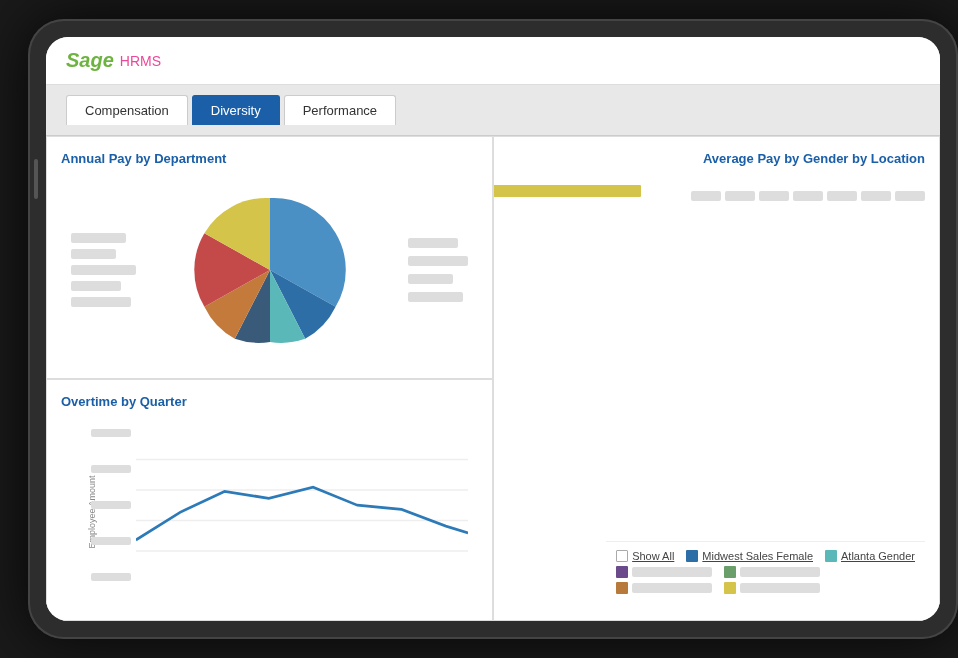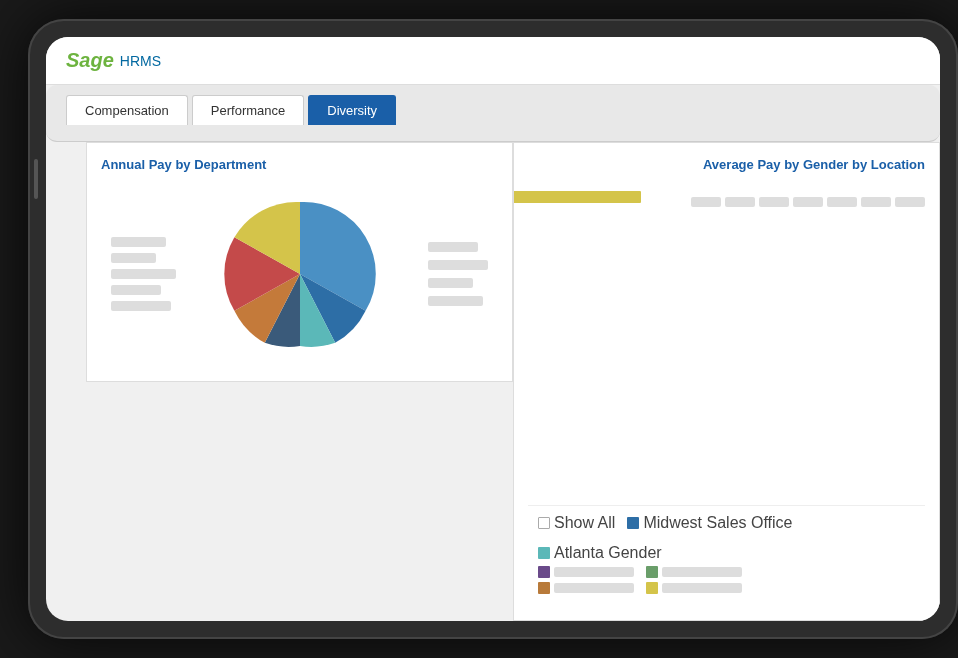--- a/index.html
+++ b/index.html
@@ -55,34 +55,33 @@
     }
 
     .logo-sage {
       color: #6db33f;
       font-size: 20px;
       font-weight: bold;
       font-style: italic;
     }
 
     .logo-hrms {
-      color: #0369a1;
+      color: #ec4899;
       font-size: 14px;
       margin-left: 6px;
       font-weight: normal;
     }
 
     
     .tabs-bar {
       background: #e8e8e8;
-      padding: 10px 20px 16px 20px;
+      padding: 10px 20px 10px 20px;
       display: flex;
       gap: 4px;
       border-bottom: 1px solid #ccc;
-      border-radius: 11px;
     }
 
     .tab {
       padding: 7px 18px;
       font-size: 13px;
       cursor: pointer;
       border-radius: 3px 3px 0 0;
       border: 1px solid #ccc;
       border-bottom: none;
     }
@@ -99,21 +98,20 @@
     }
 
     
     .dashboard {
       display: grid;
       grid-template-columns: 1fr 1fr;
       grid-template-rows: 1fr 1fr;
       gap: 0;
       flex: 1;
       overflow: hidden;
-      padding-left: 40px;
     }
 
     .chart-card {
       background: white;
       border: 1px solid #ddd;
       padding: 14px;
       overflow: hidden;
       position: relative;
     }
 
@@ -253,21 +251,22 @@
 
     .legend-swatch-empty {
       width: 12px;
       height: 12px;
       border: 1px solid #aaa;
       border-radius: 1px;
     }
 
     .legend-text {
       color: #444;
-      font-size: 16px;
+      font-size: 11px;
+      text-decoration: underline;
     }
 
     .legend-placeholder {
       width: 80px;
       height: 10px;
       background: #ddd;
       border-radius: 2px;
     }
 
     
@@ -293,22 +292,22 @@
 <div class="tablet-frame">
   <div class="tablet-screen">
 
     <div class="header">
       <span class="logo-sage">Sage</span>
       <span class="logo-hrms">HRMS</span>
     </div>
 
     <div class="tabs-bar">
       <div class="tab tab-inactive">Compensation</div>
+      <div class="tab tab-active">Diversity</div>
       <div class="tab tab-inactive">Performance</div>
-      <div class="tab tab-active">Diversity</div>
     </div>
 
     <div class="dashboard">
 
       <div class="chart-card pie-card">
         <div class="chart-title">Annual Pay by Department</div>
         <div class="pie-area">
 
           <div class="pie-legend">
             <div class="legend-item-bar" style="width:55px"></div>
@@ -404,21 +403,21 @@
         </div>
 
         <div class="legend-area">
           <div class="legend-row">
             <div class="legend-entry">
               <div class="legend-swatch-empty"></div>
               <span class="legend-text">Show All</span>
             </div>
             <div class="legend-entry">
               <div class="legend-swatch" style="background:#2d6ea6;"></div>
-              <span class="legend-text">Midwest Sales Office</span>
+              <span class="legend-text">Midwest Sales Female</span>
             </div>
             <div class="legend-entry">
               <div class="legend-swatch" style="background:#5bb8b8;"></div>
               <span class="legend-text">Atlanta Gender</span>
             </div>
           </div>
           <div class="legend-row">
             <div class="legend-entry">
               <div class="legend-swatch" style="background:#6a4a8a;"></div>
               <div class="legend-placeholder"></div>
@@ -434,16 +433,40 @@
               <div class="legend-placeholder"></div>
             </div>
             <div class="legend-entry">
               <div class="legend-swatch" style="background:#d4c44a;"></div>
               <div class="legend-placeholder"></div>
             </div>
           </div>
         </div>
       </div>
 
+      <div class="chart-card line-card">
+        <div class="chart-title">Overtime by Quarter</div>
+        <div class="line-chart-area">
+          <div class="y-axis-label">Employee Amount</div>
+
+          <div style="position:absolute; left:30px; top:10px; bottom:25px; display:flex; flex-direction:column; justify-content:space-between;">
+            <div style="width:40px;height:8px;background:#ddd;border-radius:2px;"></div>
+            <div style="width:40px;height:8px;background:#ddd;border-radius:2px;"></div>
+            <div style="width:40px;height:8px;background:#ddd;border-radius:2px;"></div>
+            <div style="width:40px;height:8px;background:#ddd;border-radius:2px;"></div>
+            <div style="width:40px;height:8px;background:#ddd;border-radius:2px;"></div>
+          </div>
+
+          <svg style="position:absolute; left:75px; right:10px; top:10px; bottom:25px; width:calc(100% - 85px); height:calc(100% - 35px);" viewBox="0 0 300 110" preserveAspectRatio="none">
+
+            <line x1="0" y1="22" x2="300" y2="22" stroke="#eee" stroke-width="1"></line>
+            <line x1="0" y1="44" x2="300" y2="44" stroke="#eee" stroke-width="1"></line>
+            <line x1="0" y1="66" x2="300" y2="66" stroke="#eee" stroke-width="1"></line>
+            <line x1="0" y1="88" x2="300" y2="88" stroke="#eee" stroke-width="1"></line>
+
+            <polyline points="0,80 40,60 80,45 120,50 160,42 200,55 240,58 280,70 300,75" fill="none" stroke="#2d7ab8" stroke-width="2"></polyline>
+          </svg>
+        </div>
+      </div>
 
     </div>
   </div>
 </div>
 
 </body></html>

